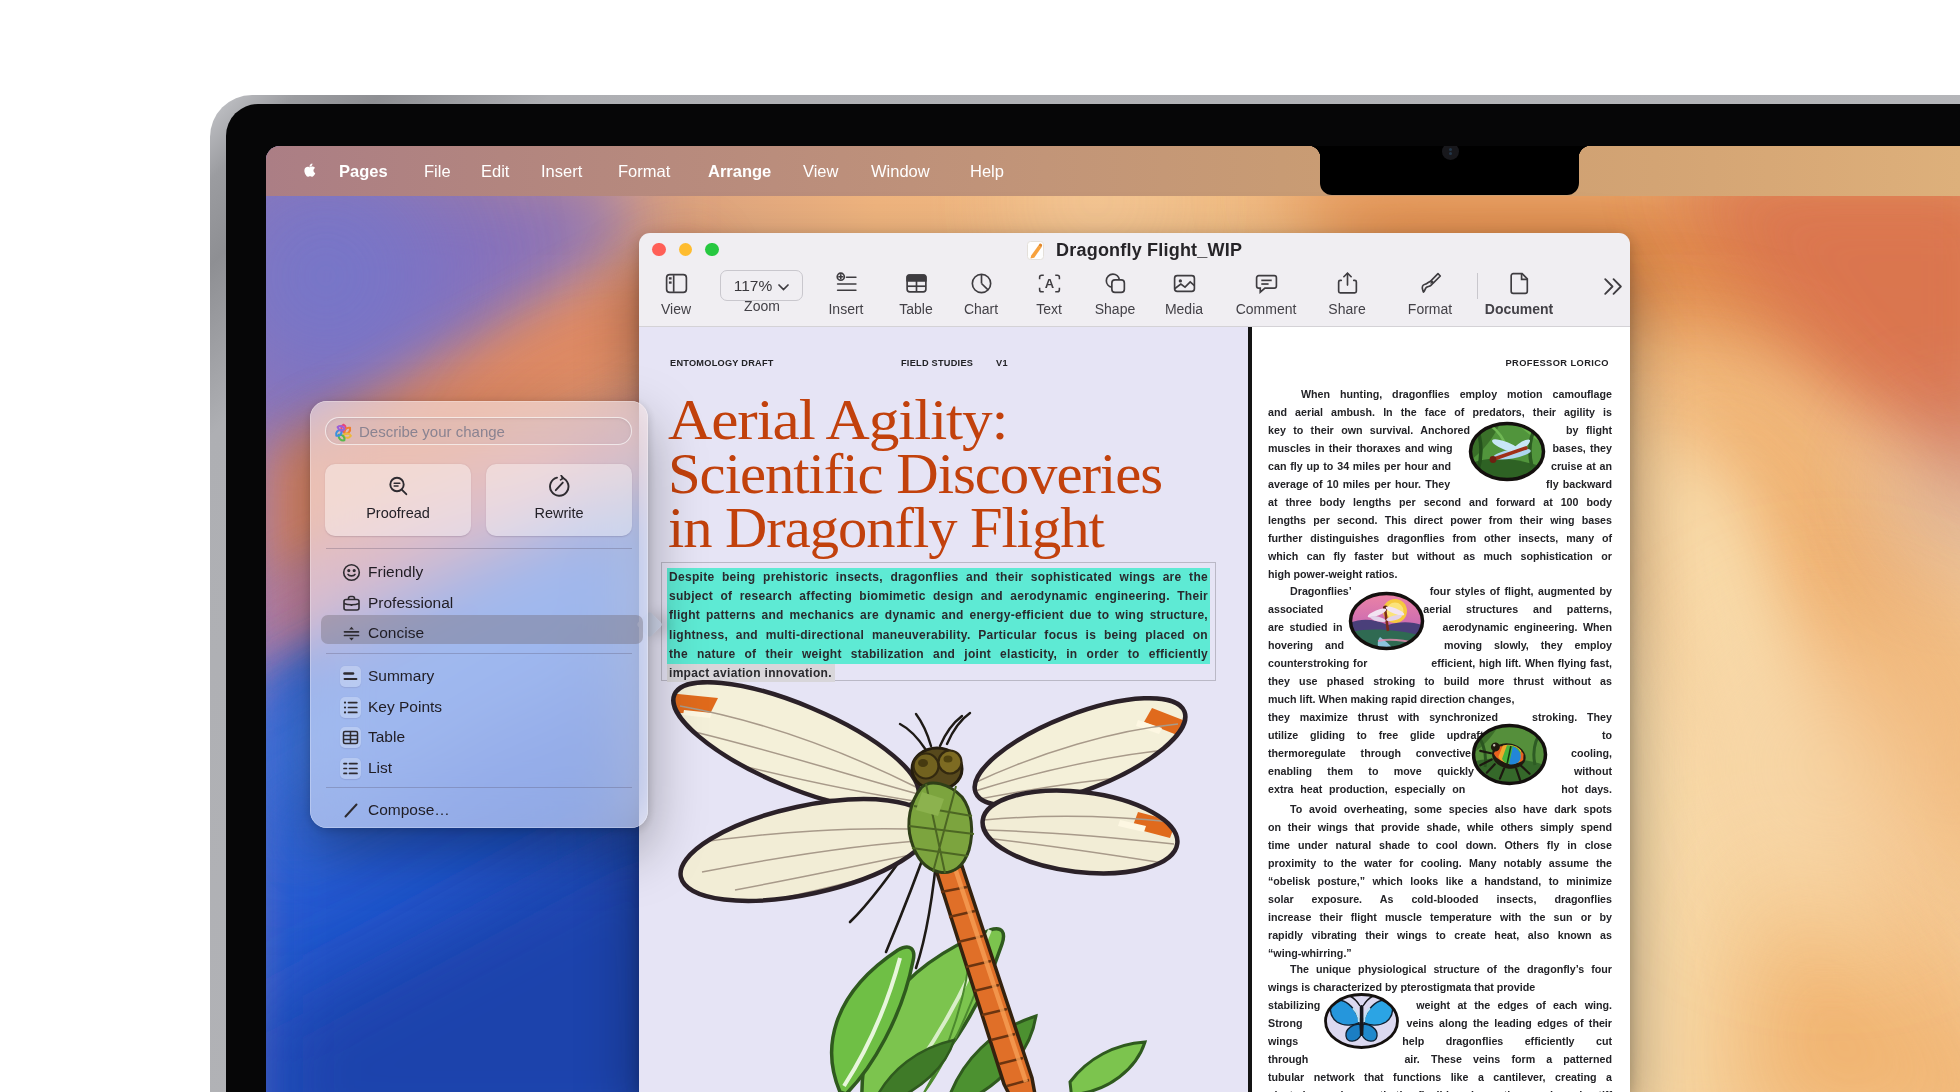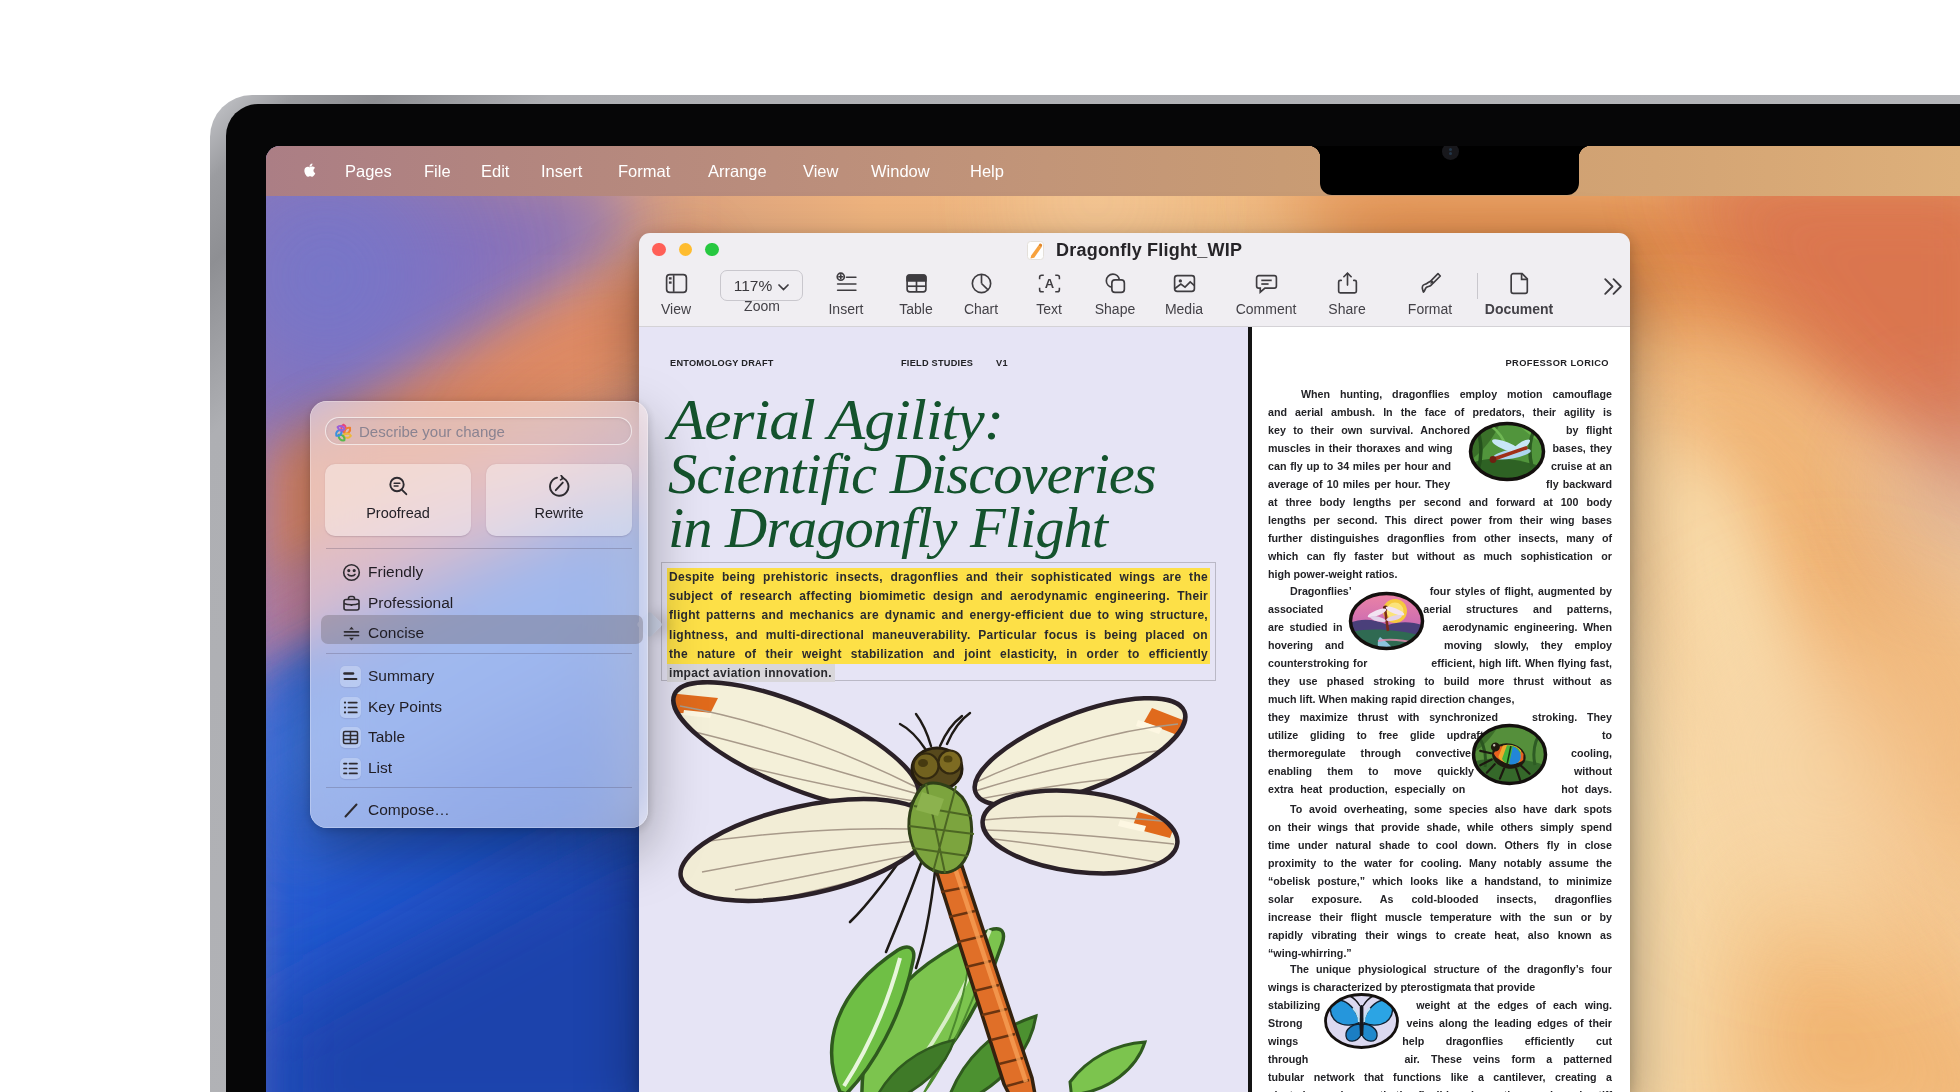--- a/index.html
+++ b/index.html
@@ -51,30 +51,30 @@
   #zoombtn svg { margin-left:6px; }
   .tsep { position:absolute; left:838px; top:7px; width:1px; height:26px; background:#c9c7cd; }
   #pagearea { position:absolute; left:0; top:94px; width:100%; height:765px; }
   #leftpage { position:absolute; left:0; top:0; width:609px; height:765px; background:#e6e4f5; overflow:hidden; }
   #spine { position:absolute; left:609px; top:0; width:4px; height:765px; background:#141414; }
   #rightpage { position:absolute; left:613px; top:0; width:378px; height:765px; background:#ffffff; overflow:hidden; }
   
   #lphead { position:absolute; left:0; top:31px; width:100%; height:12px;
     font-size:9.2px; font-weight:bold; letter-spacing:0.25px; color:#222226; }
   #lptitle { position:absolute; left:29px; top:66px; width:580px;
-    font-family:"Liberation Serif", serif; font-size:56px; line-height:54px; color:#14532d;
-    letter-spacing:-1px; white-space:nowrap;font-style:italic; }
+    font-family:"Liberation Serif", serif; font-size:56px; line-height:54px; color:#c2410c;
+    letter-spacing:-1px; white-space:nowrap; }
   .trow { transform-origin:0 50%; }
   #introbox { position:absolute; left:22px; top:235px; width:555px; height:119px;
     border:1px solid #bab8c6; }
   .iline { height:19.4px; line-height:19.4px; font-size:12px; letter-spacing:0.3px; font-weight:bold;
     color:#2a2a2e; margin:0 5px; padding:0 2px; text-align:justify; text-align-last:justify;
     white-space:nowrap; overflow:visible; }
   .iline:first-child { margin-top:4.5px; }
-  .hl { background:#fde047; }
+  .hl { background:#5eead4; }
   .hl2 { background:#d8d6da; padding:2px 3px 2px 2px; margin-left:-2px; }
   .iline:last-child { text-align-last:left; }
   #dfly { position:absolute; left:11px; top:353px; }
   
   #rphead { position:absolute; right:21px; top:31px; font-size:9.3px; font-weight:bold;
     letter-spacing:0.4px; color:#222226; }
   .rpar { position:absolute; left:16px; width:344px; }
   .rl { height:18px; line-height:18px; font-size:10.7px; font-weight:bold; color:#232327;
     text-align:justify; text-align-last:justify; }
   .rl.short { text-align-last:left; }
@@ -163,26 +163,26 @@
     <polygon points="1160,300 1300,330 1680,1000 1330,1000" fill="#f8dcab" filter="url(#b40)" opacity="0.95"></polygon>
     <polygon points="1360,260 1480,340 1660,1000 1540,1000" fill="#f9e2b4" filter="url(#b40)" opacity="0.9"></polygon>
     <polygon points="1060,500 1310,1000 1080,1000" fill="#eea25a" filter="url(#b40)" opacity="0.85"></polygon>
     <polygon points="1500,700 1750,940 1750,1000 1460,1000" fill="#efaa64" filter="url(#b60)" opacity="0.9"></polygon>
     <circle cx="1565" cy="620" r="150" fill="#f6d0a0" filter="url(#b60)" opacity="0.6"></circle>
   </svg>
   <div id="menubar">
     <svg class="abs" style="left:35px;top:15px" width="17" height="20" viewBox="0 0 24 24">
       <path fill="#fff" d="M16.2 1.3c.1 1.2-.35 2.37-1.13 3.25-.8.9-2.02 1.58-3.02 1.5-.14-1.15.38-2.38 1.08-3.14.78-.88 2.1-1.53 3.07-1.61zm3.38 6.16c-1.17-1.45-2.85-1.62-3.44-1.65-1.47-.15-2.86.86-3.6.86-.75 0-1.89-.84-3.11-.82-1.6.03-3.07.93-3.9 2.36-1.66 2.88-.43 7.15 1.2 9.49.8 1.15 1.74 2.44 2.98 2.39 1.2-.05 1.65-.78 3.09-.78 1.44 0 1.85.78 3.11.75 1.29-.02 2.1-1.17 2.89-2.32.91-1.33 1.28-2.62 1.3-2.69-.03-.01-2.5-.96-2.52-3.8-.02-2.38 1.94-3.52 2.03-3.58-.01-.07-.02-.14-.03-.21z"></path>
     </svg>
-    <div class="mitem" style="left:73px; font-weight:normal;margin-left:6px;">Pages</div>
+    <div class="mitem" style="left:73px; font-weight:bold;">Pages</div>
     <div class="mitem" style="left:158px;">File</div>
     <div class="mitem" style="left:215px;">Edit</div>
     <div class="mitem" style="left:275px;">Insert</div>
     <div class="mitem" style="left:352px;">Format</div>
-    <div class="mitem" style="left:442px;">Arrange</div>
+    <div class="mitem" style="left:442px;font-weight:bold;">Arrange</div>
     <div class="mitem" style="left:537px;">View</div>
     <div class="mitem" style="left:605px;">Window</div>
     <div class="mitem" style="left:704px;">Help</div>
   </div>
   <div id="notch">
       <div id="camera"></div>
     </div>
 
   <div id="win">
     <div id="titlebar">

